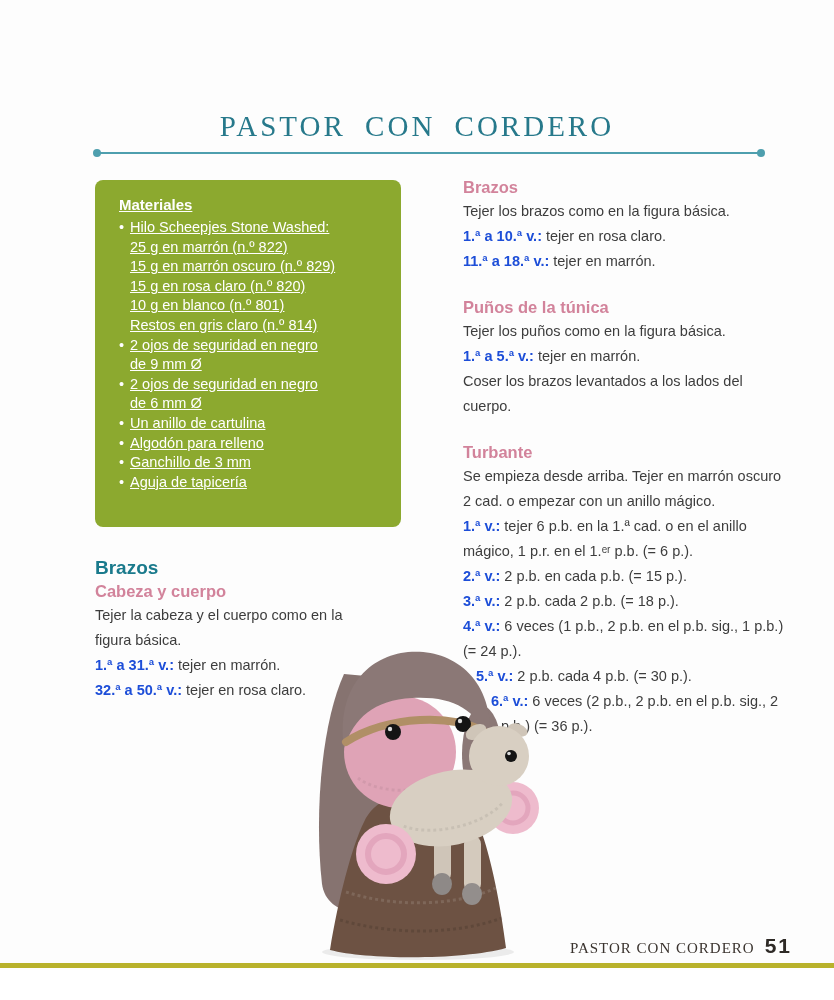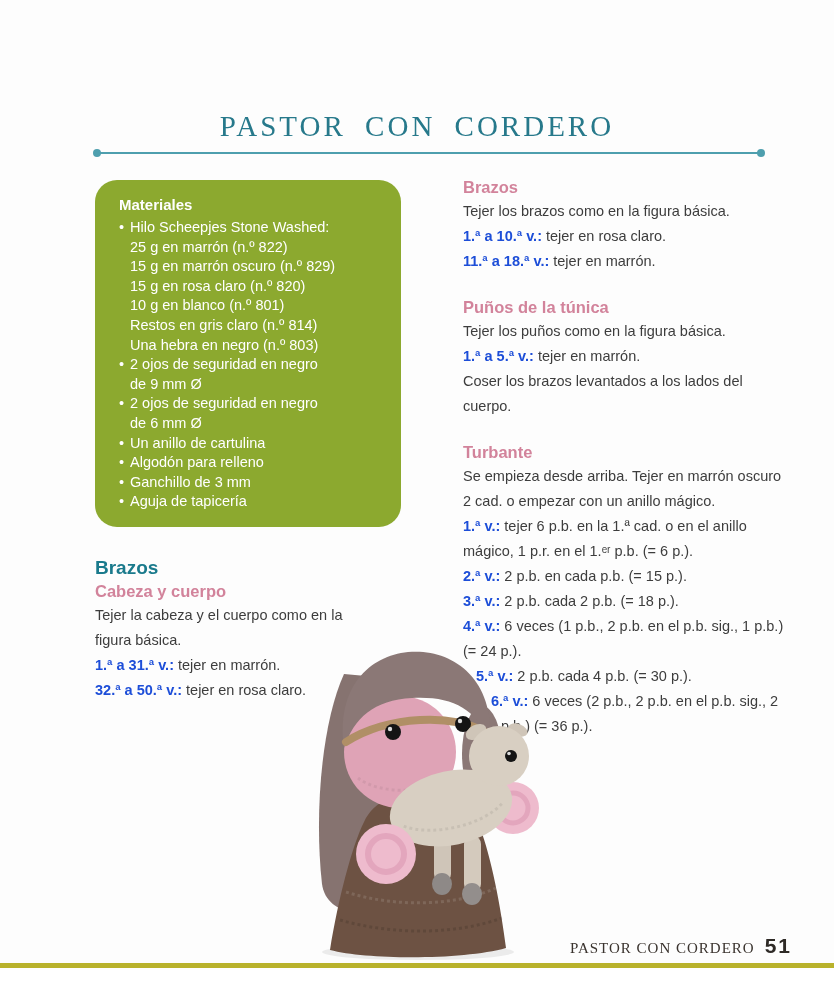--- a/index.html
+++ b/index.html
@@ -13,22 +13,22 @@
     font-family:"Liberation Serif",serif;font-size:29px;letter-spacing:3px;
     word-spacing:9px;color:#27798b;font-weight:400;
   }
   .divider{position:absolute;top:152px;left:96px;width:666px;height:2px;background:#4e9fae;}
   .divider .dot{position:absolute;top:-3px;width:8px;height:8px;border-radius:50%;background:#4e9fae;}
   .divider .dot.left{left:-3px;}
   .divider .dot.right{right:-3px;}
   
   .materials-box{
     position:absolute;left:95px;top:180px;width:306px;height:347px;
-    background:#8ca92f;border-radius:22px;box-sizing:border-box;
-    padding:15px 12px 0 24px;color:#ffffff;
+    background:#8ca92f;border-radius:8px;box-sizing:border-box;
+    padding:15px 12px 0 24px;color:#ffffff;text-decoration:underline;
   }
   .m-title{font-size:15px;font-weight:bold;line-height:20px;margin-bottom:3px;}
   .m-line{font-size:14.5px;line-height:19.6px;white-space:nowrap;}
   .m-line .bullet{display:inline-block;width:11px;}
   .m-line.cont{padding-left:11px;}
   
   .col p{margin:0;font-size:14.5px;line-height:25px;}
   .col .lead{color:#1d4ed8;margin-right:4px;}
   h2.sec{margin:0 0 3px 0;font-size:19px;color:#1a7a8c;font-weight:bold;}
   h3.sub{margin:0 0 2px 0;font-size:16.5px;color:#d2839b;font-weight:bold;}
@@ -62,21 +62,20 @@
   </div>
 
   <div class="materials-box">
     <div class="m-title">Materiales</div>
     <div class="m-line"><span class="bullet">•</span><span>Hilo Scheepjes Stone Washed:</span></div>
     <div class="m-line cont"><span>25 g en marrón (n.º 822)</span></div>
     <div class="m-line cont"><span>15 g en marrón oscuro (n.º 829)</span></div>
     <div class="m-line cont"><span>15 g en rosa claro (n.º 820)</span></div>
     <div class="m-line cont"><span>10 g en blanco (n.º 801)</span></div>
     <div class="m-line cont"><span>Restos en gris claro (n.º 814)</span></div>
-    <div class="m-line cont"><span>Una hebra en negro (n.º 803)</span></div>
     <div class="m-line"><span class="bullet">•</span><span>2 ojos de seguridad en negro</span></div>
     <div class="m-line cont"><span>de 9 mm Ø</span></div>
     <div class="m-line"><span class="bullet">•</span><span>2 ojos de seguridad en negro</span></div>
     <div class="m-line cont"><span>de 6 mm Ø</span></div>
     <div class="m-line"><span class="bullet">•</span><span>Un anillo de cartulina</span></div>
     <div class="m-line"><span class="bullet">•</span><span>Algodón para relleno</span></div>
     <div class="m-line"><span class="bullet">•</span><span>Ganchillo de 3 mm</span></div>
     <div class="m-line"><span class="bullet">•</span><span>Aguja de tapicería</span></div>
   </div>
 

